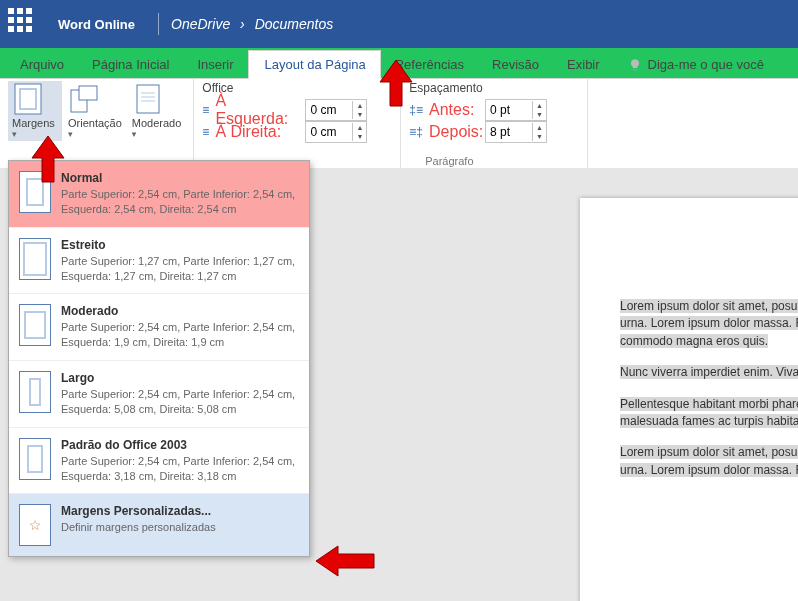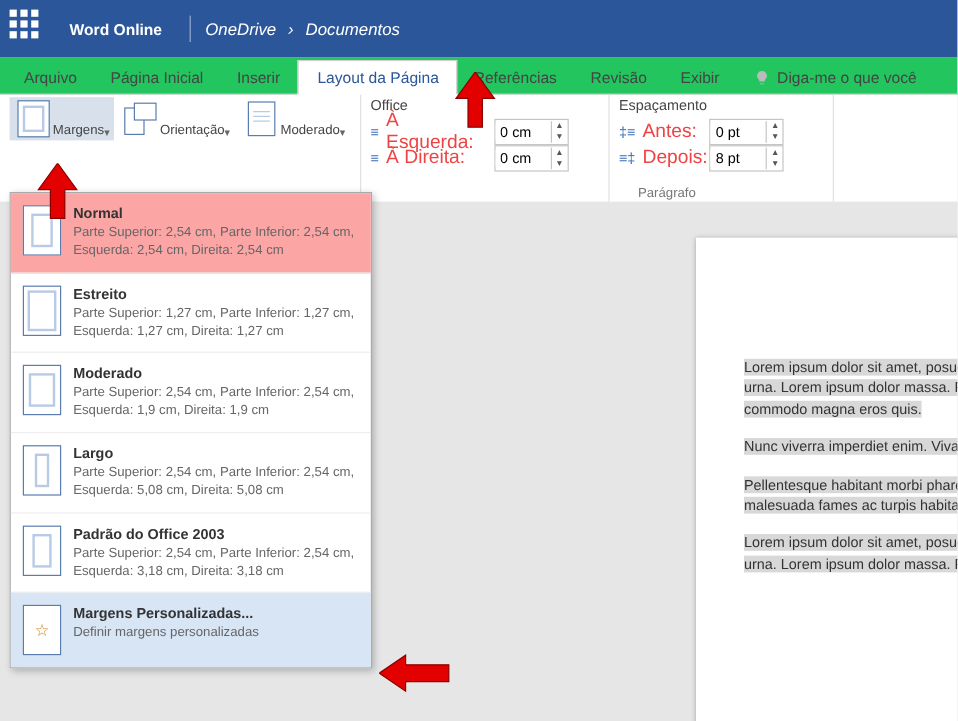--- a/index.html
+++ b/index.html
@@ -72,21 +72,21 @@
   }
   .group {
     display: flex;
     flex-direction: column;
     padding: 2px 8px 2px 8px;
     border-right: 1px solid #e1e1e1;
     position: relative;
   }
   .group-row { display:flex; gap:2px; align-items:flex-start; }
   .bigbtn {
-    display:flex; flex-direction:row; align-items:flex-end;
+    display:flex; flex-direction:column; align-items:flex-start;
     padding: 2px 4px;
     font-size: 11px;
     color:#444;
     min-width: 46px;
     cursor:pointer;
   }
   .bigbtn.sel { background:#d8e0ec; }
   .bigbtn .lbl { margin-top:2px; text-align:center; }
   .bigbtn .caret { font-size:9px; color:#666; }
   .iconbox { width:32px; height:32px; display:flex; align-items:center; justify-content:center; }

